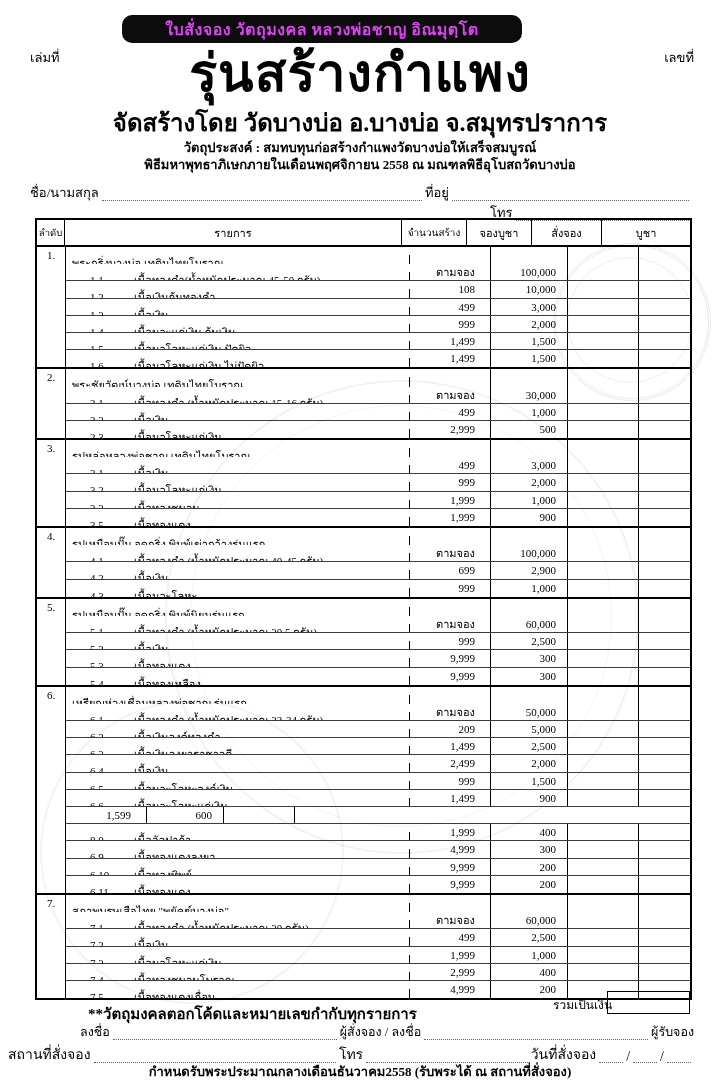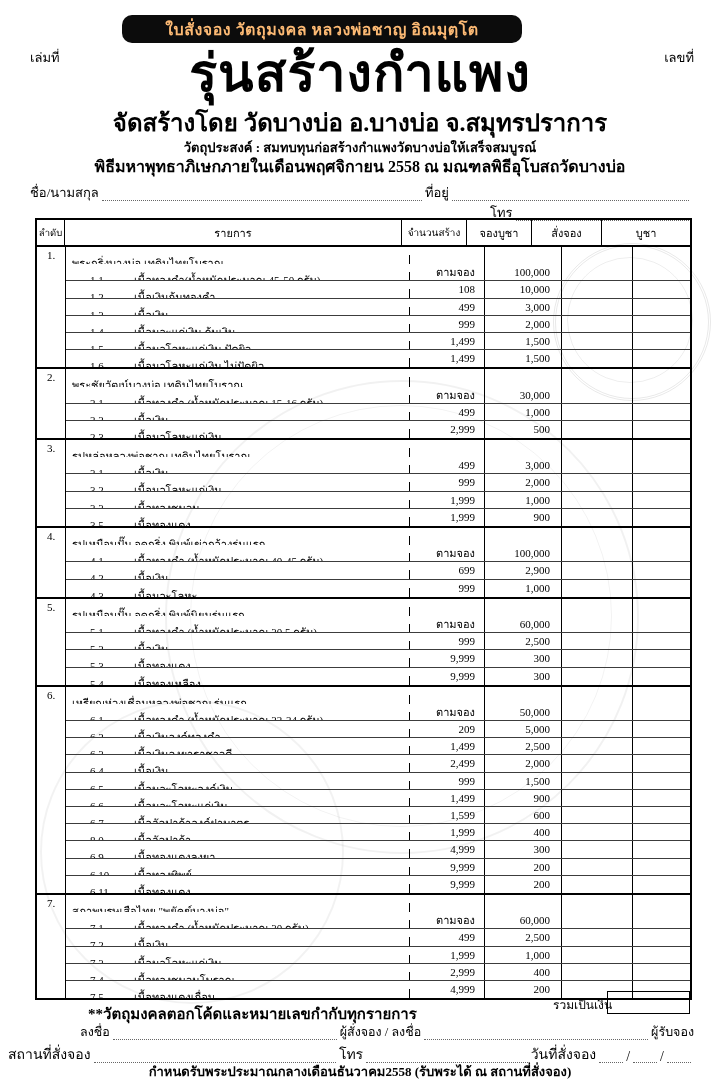--- a/index.html
+++ b/index.html
@@ -1,28 +1,28 @@
 <!DOCTYPE html>
 <html><head>
 <meta charset="utf-8">
 <style>
   html,body{margin:0;padding:0;background:#888;}
   .page{position:relative;width:720px;height:1082px;margin:0 auto;background:#ffffff;
         font-family:"Liberation Serif", serif;color:#000;overflow:hidden;}
   
   .banner{position:absolute;left:122px;top:15px;width:400px;height:28px;background:#0c0c0c;
-          border-radius:10px;color:#fdba74;display:flex;align-items:center;justify-content:center;
+          border-radius:10px;color:#d946ef;display:flex;align-items:center;justify-content:center;
           font-size:16px;font-weight:bold;letter-spacing:.5px;}
   .book-no{position:absolute;left:30px;top:47px;font-size:13px;}
   .doc-no{position:absolute;right:26px;top:47px;font-size:13px;}
   .main-title{position:absolute;left:0;right:0;top:44px;text-align:center;font-size:52px;
               line-height:60px;font-weight:bold;letter-spacing:1px;}
   .subtitle{position:absolute;left:0;right:0;top:103px;text-align:center;font-size:24px;font-weight:bold;}
   .purpose{position:absolute;left:0;right:0;top:137px;text-align:center;font-size:13px;font-weight:bold;}
-  .ceremony{position:absolute;left:0;right:0;top:154px;text-align:center;font-size:16px;font-weight:bold;}
+  .ceremony{position:absolute;left:0;right:0;top:154px;text-align:center;font-size:13px;font-weight:bold;}
   
   .flex-line{display:flex;align-items:flex-end;font-size:13px;}
   .name-row{position:absolute;left:30px;right:28px;top:182px;}
   .phone-row{position:absolute;left:490px;right:28px;top:202px;}
   .dots{flex:1;border-bottom:1.5px dotted #666;margin:0 3px 2px 3px;height:12px;}
   .dots.short{flex:0 0 24px;}
   .lbl{white-space:nowrap;}
   
   .order-table{position:absolute;left:35px;top:218px;width:653px;border:2px solid #000;
                background:transparent;z-index:1;}
@@ -37,21 +37,21 @@
   .w-order{width:70px;flex:none;border-right:1.5px solid #000;}
   .w-bucha{flex:1;}
   .hc.w-no{font-size:9.5px;}
   .hc.w-qty{font-size:10px;}
   .trow{display:flex;height:17.2px;font-size:11px;line-height:17.2px;}
   .cno{width:28px;flex:none;border-right:1.5px solid #000;text-align:center;overflow:hidden;}
   .r5{flex:1;display:flex;border-bottom:1px solid #3c3c3c;}
   .trow.head .r5,.trow.last .r5{border-bottom:none;}
   .citem{width:337px;flex:none;border-right:1.5px solid #000;padding-left:6px;
          white-space:nowrap;overflow:hidden;margin-top:8px;}
-  .cqty{width:65px;flex:none;border-right:1.5px solid #000;text-align:right;padding-right:9px;
+  .cqty{width:65px;flex:none;border-right:1.5px solid #000;text-align:right;padding-right:15px;
         white-space:nowrap;overflow:hidden;}
   .cprice{width:65px;flex:none;border-right:1.5px solid #000;text-align:right;padding-right:11px;
         white-space:nowrap;overflow:hidden;}
   .corder{width:70px;flex:none;border-right:1.5px solid #000;}
   .cbucha{flex:1;}
   .tgroup{border-bottom:2px solid #000;}
   .tgroup:last-child{border-bottom:none;}
   .sub-no{display:inline-block;margin-left:18px;width:44px;}
   
   .note-row{position:absolute;left:0;right:0;top:990px;z-index:1;}
@@ -436,21 +436,20 @@
               <div class="citem"><span class="sub-no">6.6</span><span>เนื้อนวะโลหะแก่เงิน</span></div>
               <div class="cqty">1,499</div>
               <div class="cprice">900</div>
               <div class="corder"></div>
               <div class="cbucha"></div>
             </div>
           </div>
           <div class="trow ">
             <div class="cno"></div>
             <div class="r5">
-              <div class="citem"><span class="sub-no">6.7</span><span>เนื้ออัลปาก้าองค์ฝาบาตร</span></div>
               <div class="cqty">1,599</div>
               <div class="cprice">600</div>
               <div class="corder"></div>
               <div class="cbucha"></div>
             </div>
           </div>
           <div class="trow ">
             <div class="cno"></div>
             <div class="r5">
               <div class="citem"><span class="sub-no">8.0</span><span>เนื้ออัลปาก้า</span></div>

